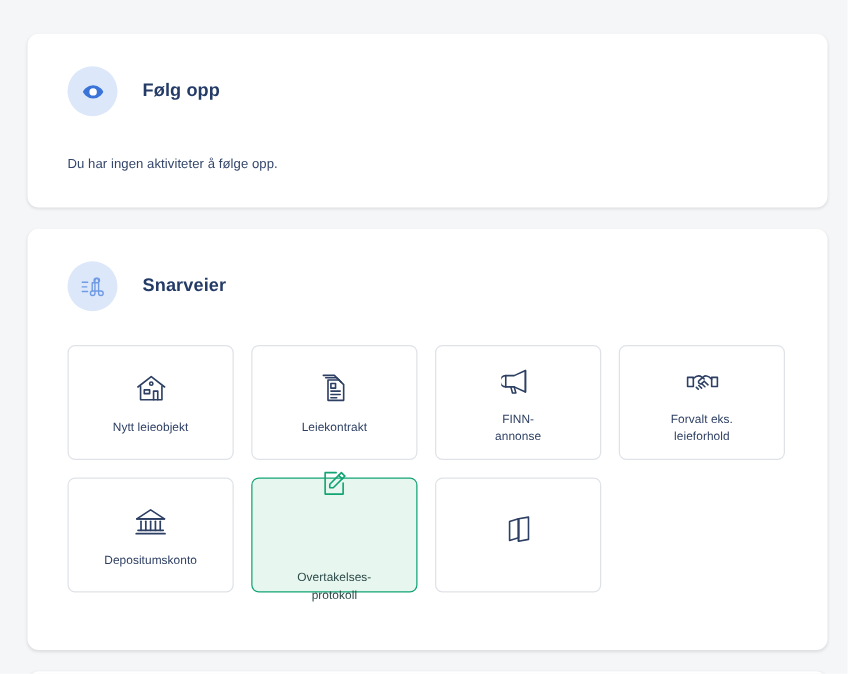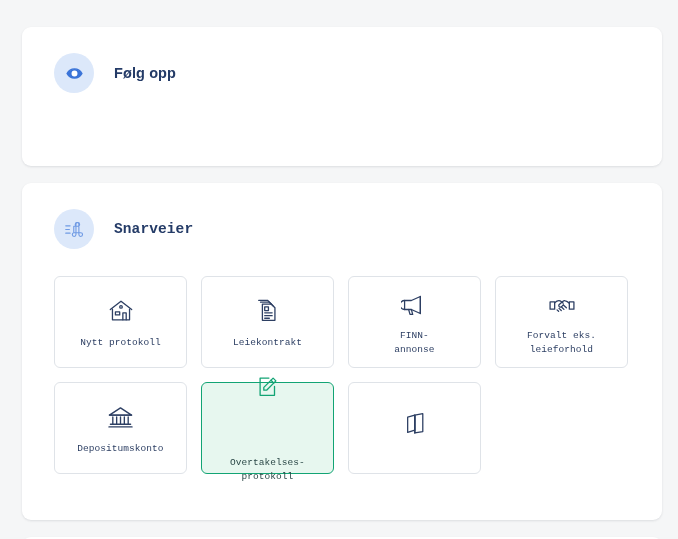--- a/index.html
+++ b/index.html
@@ -68,21 +68,20 @@
     color: #34466b;
     letter-spacing: 0.05px;
   }
 
   
   #card-shortcuts {
     width: 640px;
     height: 337px;
     margin-top: 17px;
     padding: 26px 32px 0 32px;
-    font-family: Liberation Mono, monospace;
   }
 
   .shortcut-grid {
     margin-top: 27px;
     display: grid;
     grid-template-columns: repeat(4, 133px);
     grid-auto-rows: 92px;
     gap: 14px;
   }
 
@@ -139,20 +138,21 @@
   <section class="card" id="card-follow-up">
     <div class="card-header">
       <span class="header-badge">
         <svg width="17" height="17" viewBox="0 0 24 24" fill="none" stroke="#3b74d8" stroke-width="2" stroke-linecap="round" stroke-linejoin="round">
           <path d="M1.5 12S5 5.5 12 5.5 22.5 12 22.5 12 19 18.5 12 18.5 1.5 12 1.5 12z" fill="#3b74d8" stroke="#3b74d8"></path>
           <circle cx="12" cy="12" r="3.2" fill="#ffffff" stroke="#ffffff"></circle>
         </svg>
       </span>
       <h2 class="header-title">Følg opp</h2>
     </div>
+    <p class="empty-text">Du har ingen aktiviteter å følge opp.</p>
   </section>
 
   <section class="card" id="card-shortcuts">
     <div class="card-header">
       <span class="header-badge">
         <svg width="19" height="17" viewBox="0 0 26 22" fill="none" stroke="#6f9ae4" stroke-width="1.5" stroke-linecap="round">
           <line x1="1" y1="6" x2="7" y2="6"></line>
           <line x1="1" y1="11" x2="6" y2="11"></line>
           <line x1="1" y1="16" x2="7" y2="16"></line>
           <path d="M13 6.5h4.5a2.5 2.5 0 1 0-2.5-2.5v14a2.5 2.5 0 1 1-2.5-2.5h9a2.5 2.5 0 1 1-2.5 2.5V4a2.5 2.5 0 1 0-2.5 2.5h-4.5v9h4.5" stroke="#6f9ae4" stroke-width="1.5" stroke-linejoin="round"></path>
@@ -166,21 +166,21 @@
       <div class="tile">
         <span class="tile-icon">
           <svg width="26" height="26" viewBox="0 0 28 28" fill="none" stroke="#2d3f63" stroke-width="1.4" stroke-linejoin="round" stroke-linecap="round">
             <path d="M2.5 12.5 14 3.5l11.5 9"></path>
             <path d="M4.8 12v11.5h18.4V12"></path>
             <circle cx="14" cy="9.6" r="1.4"></circle>
             <rect x="8" y="15" width="4.6" height="3.2"></rect>
             <path d="M16 23.5V16h3.6v7.5"></path>
           </svg>
         </span>
-        <span class="tile-label">Nytt protokoll</span>
+        <span class="tile-label">Nytt leieobjekt</span>
       </div>
 
       <div class="tile">
         <span class="tile-icon">
           <svg width="25" height="26" viewBox="0 0 26 28" fill="none" stroke="#2d3f63" stroke-width="1.4" stroke-linejoin="round" stroke-linecap="round">
             <path d="M7.5 6.5h9.5l4 4v13.5H7.5z"></path>
             <path d="M5.5 4.5h9.5l4 4"></path>
             <path d="M3.5 2.5h9.5l4 4"></path>
             <rect x="10" y="9.5" width="4" height="4"></rect>
             <line x1="10" y1="16" x2="18" y2="16"></line>

